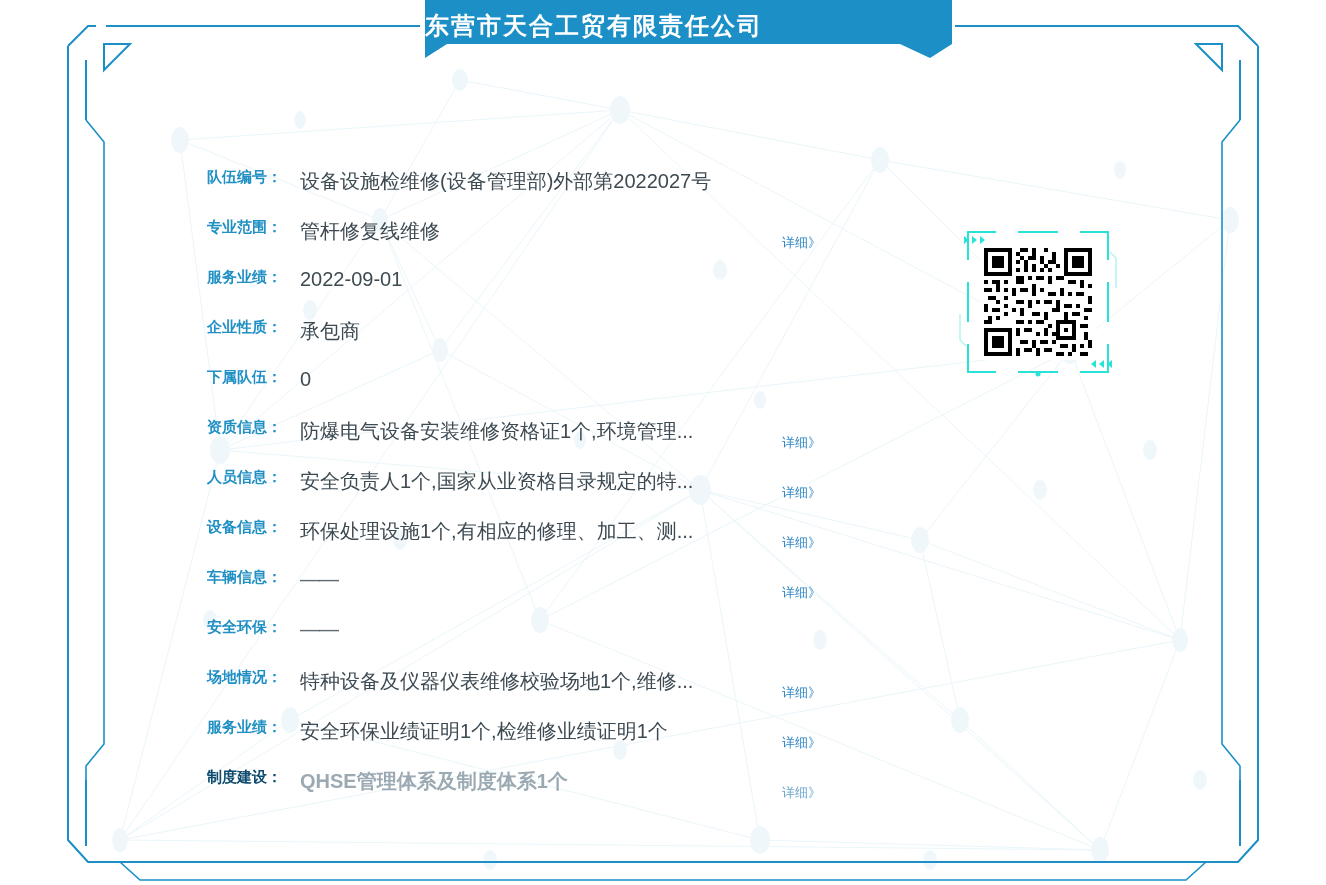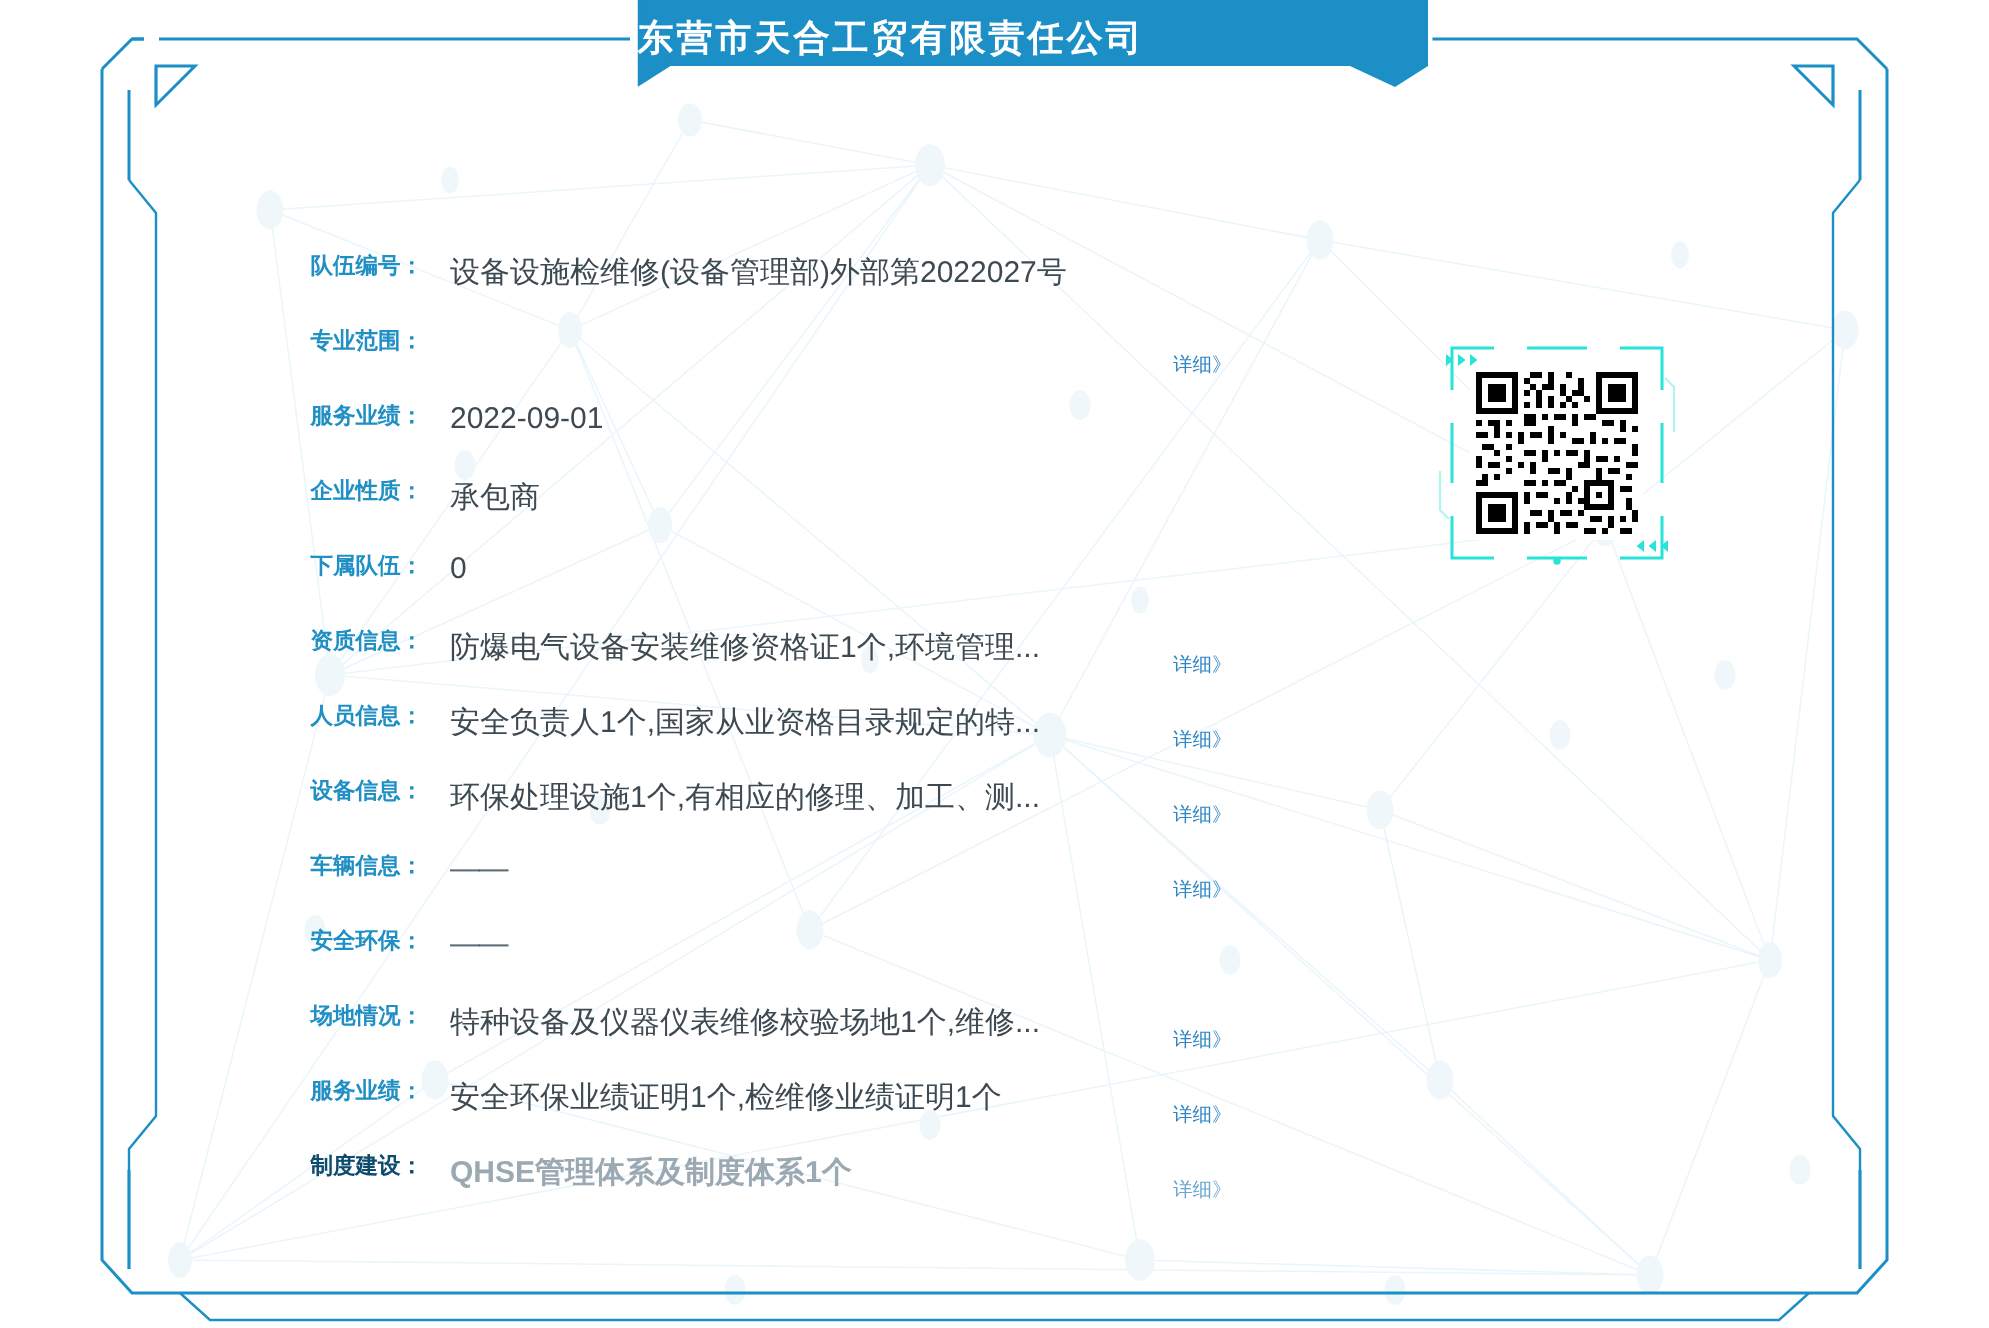--- a/index.html
+++ b/index.html
@@ -241,20 +241,21 @@
   </svg>
   <div class="title-text">东营市天合工贸有限责任公司</div>
 
   <div class="info-table">
     <div class="info-row">
       <div class="info-label">队伍编号：</div>
       <div class="info-value">设备设施检维修(设备管理部)外部第2022027号</div>
     </div>
     <div class="info-row">
       <div class="info-label">专业范围：</div>
+      <div class="info-value">管杆修复线维修</div>
       <div class="detail-link">详细》</div>
     </div>
     <div class="info-row">
       <div class="info-label">服务业绩：</div>
       <div class="info-value">2022-09-01</div>
     </div>
     <div class="info-row">
       <div class="info-label">企业性质：</div>
       <div class="info-value">承包商</div>
     </div>

